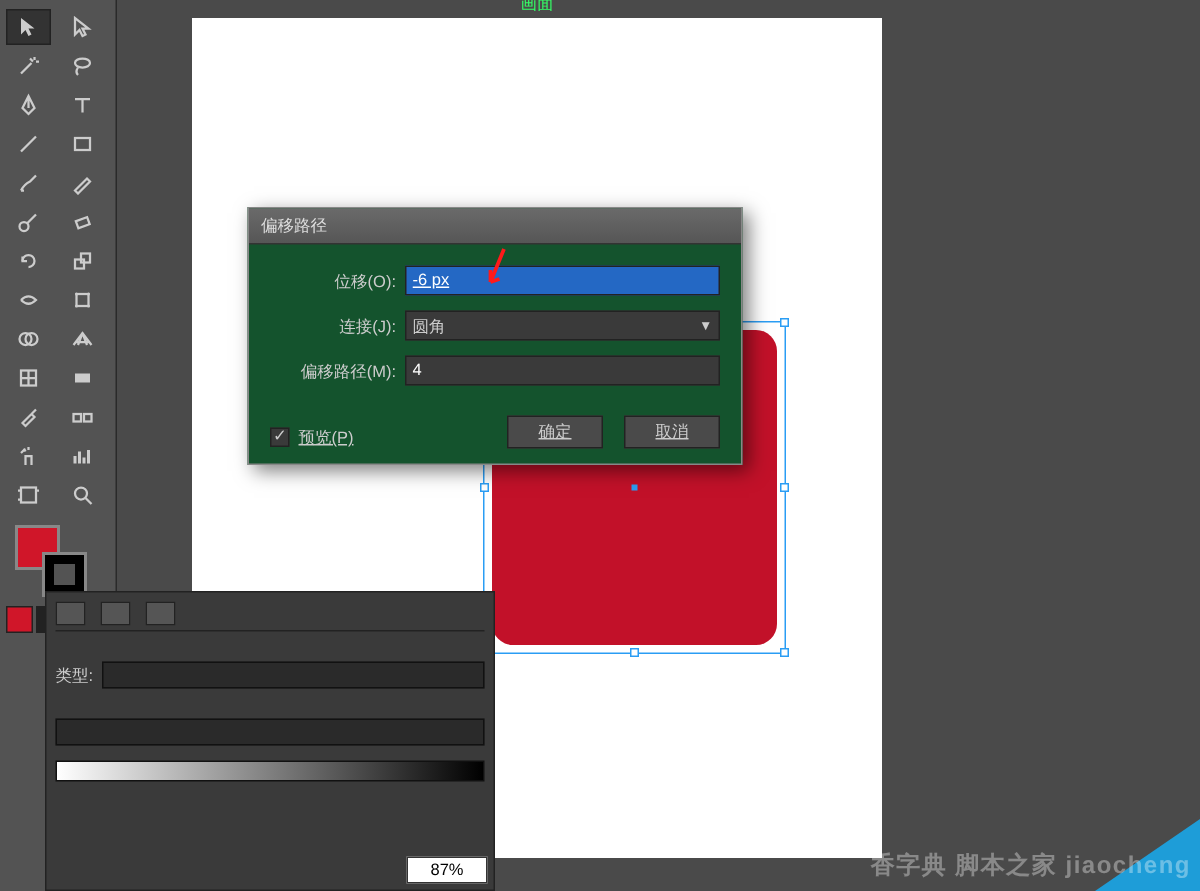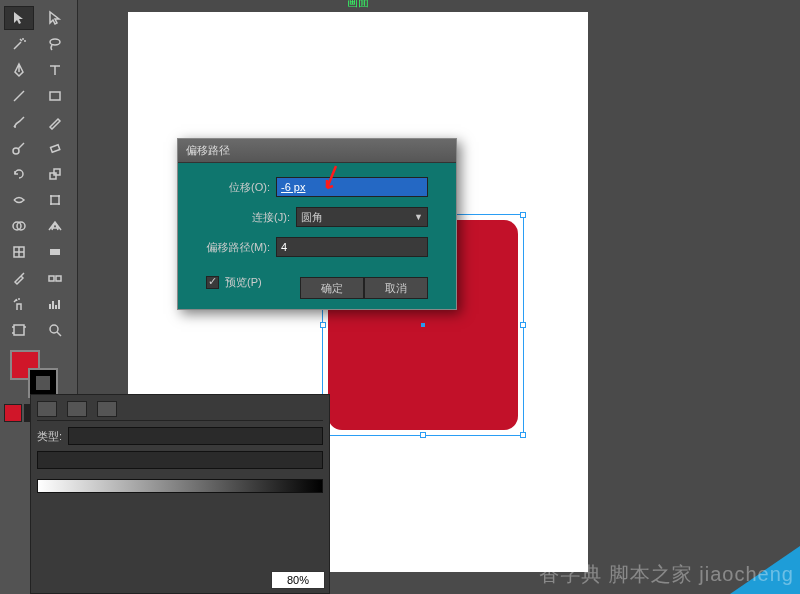--- a/index.html
+++ b/index.html
@@ -30,56 +30,56 @@
 .obj { position: absolute; inset: 0; background: #c21129; border-radius: 14px; }
 .sel-bbox { position: absolute; left: -6px; top: -6px; right: -6px; bottom: -6px; border: 1px solid #2a9df4; }
 .handle { position: absolute; width: 6px; height: 6px; background: #fff; border: 1px solid #2a9df4; }
 .h-tl { left: -3px; top: -3px; } .h-tm { left: 50%; top: -3px; margin-left: -3px; } .h-tr { right: -3px; top: -3px; }
 .h-ml { left: -3px; top: 50%; margin-top: -3px; } .h-mr { right: -3px; top: 50%; margin-top: -3px; }
 .h-bl { left: -3px; bottom: -3px; } .h-bm { left: 50%; bottom: -3px; margin-left: -3px; } .h-br { right: -3px; bottom: -3px; }
 .center-dot { position: absolute; left: 50%; top: 50%; width: 4px; height: 4px; margin: -2px 0 0 -2px; background: #2a9df4; }
 .artboard-label { position: absolute; left: 50%; top: -2px; transform: translate(-50%, -100%); color: #34ff66; font-size: 11px; background: transparent; padding: 0 2px; }
 
 
-.dialog { position: absolute; left: 177px; top: 138px; width: 280px; background: #0f766e; border: 1px solid #888; box-shadow: 4px 4px 12px rgba(0,0,0,.5); }
+.dialog { position: absolute; left: 165px; top: 138px; width: 330px; background: #14532d; border: 1px solid #888; box-shadow: 4px 4px 12px rgba(0,0,0,.5); }
 .dialog .titlebar { height: 24px; background: linear-gradient(#6a6a6a,#565656); border-bottom: 1px solid #333; padding: 0 8px; display: flex; align-items: center; color: #ddd; }
-.dialog .body { padding: 14px 28px 10px; }
+.dialog .body { padding: 14px 14px 10px; }
 .row { display: flex; align-items: center; margin-bottom: 10px; }
 .row label { width: 84px; text-align: right; margin-right: 6px; color: #ccc; }
 .txt-input { flex: 1; height: 20px; border: 1px solid #222; background: #3a3a3a; color: #fff; padding: 0 4px; }
 .txt-input.sel { background: #2468c4; color: #fff; text-decoration: underline; }
 .select { flex: 1; height: 20px; border: 1px solid #222; background: #3a3a3a; color: #ccc; padding: 0 4px; display: flex; align-items: center; justify-content: space-between; }
 .select .chev { font-size: 9px; }
 .chk-row { display: flex; align-items: center; gap: 6px; margin-top: 8px; }
 .chk { width: 13px; height: 13px; border: 1px solid #222; background: #3a3a3a; position: relative; }
 .chk.checked::after { content: "✓"; position: absolute; left: 1px; top: -2px; font-size: 11px; color: #ccc; }
-.btns { display: flex; gap: 0; margin-left: auto; margin-top: 10px; }
+.btns { display: flex; gap: 14px; margin-left: auto; margin-top: 10px; }
 .btn { width: 64px; height: 22px; background: #4a4a4a; border: 1px solid #222; color: #ccc; text-align: center; line-height: 20px; cursor: pointer; }
-.footer-row { display: flex; align-items: flex-start; justify-content: space-between; }
+.footer-row { display: flex; align-items: flex-end; justify-content: space-between; text-decoration: underline; }
 
 
 .arrow { position: absolute; left: 324px; top: 164px; width: 14px; height: 28px; }
 .arrow svg { width: 100%; height: 100%; }
 
 
 .bottom-panels { position: absolute; left: 30px; bottom: 0; width: 300px; height: 200px; background: #3a3a3a; border: 1px solid #222; padding: 6px; }
 .bp-tabs { display: flex; gap: 10px; height: 20px; border-bottom: 1px solid #222; }
 .bp-tab { width: 20px; height: 16px; background: #555; border: 1px solid #222; }
-.bp-row { display: flex; align-items: center; gap: 6px; margin-top: 6px; }
+.bp-row { display: flex; align-items: center; gap: 6px; margin-top: 20px; }
 .bp-field { flex: 1; height: 18px; background: #2a2a2a; border: 1px solid #111; }
 .bp-swatch { width: 22px; height: 22px; background: #d01629; border: 2px solid #888; margin-top: 4px; position: relative; }
 .bp-swatch::after { content: ""; position: absolute; left: 10px; top: 10px; width: 22px; height: 22px; border: 4px solid #fff; }
 .gradient { margin-top: 10px; height: 14px; background: linear-gradient(to right, #fff, #000); border: 1px solid #111; }
 .zoom-box { position: absolute; right: 4px; bottom: 4px; width: 54px; height: 18px; background: #fff; color: #000; border: 1px solid #333; text-align: center; line-height: 16px; }
 
 
 .rctrl { position: absolute; top: 318px; left: 86px; width: 44px; height: 46px; background: #474747; border: 1px solid #222; padding: 4px; }
 .rctrl .line { height: 2px; background: #888; margin: 4px 0; }
 
-.wm { position: absolute; right: 6px; bottom: 6px; color: rgba(255,255,255,.35); font-size: 20px; letter-spacing: 1px; pointer-events: none; }
+.wm { position: absolute; right: 6px; bottom: 6px; color: rgba(255,255,255,.35); font-size: 16px; letter-spacing: 1px; pointer-events: none; font-weight: bold; }
 .corner-tri { position: absolute; right: 0; bottom: 0; width: 0; height: 0; border-left: 70px solid transparent; border-bottom: 48px solid #1e9dd8; }
 </style>
 </head>
 <body>
 
 <div class="app">
 
   <div class="toolbox">
     <div class="tool active">
         <svg viewBox="0 0 16 16">
@@ -309,15 +309,15 @@
       <div class="bp-tab"></div>
     </div>
     <div class="bp-row">
       <span>类型:</span>
       <div class="bp-field"></div>
     </div>
     <div class="bp-row">
       <div class="bp-field"></div>
     </div>
     <div class="gradient"></div>
-    <div class="zoom-box">80%</div>
+    <div class="zoom-box">87%</div>
   </div>
 </div>
 
 </body></html>

